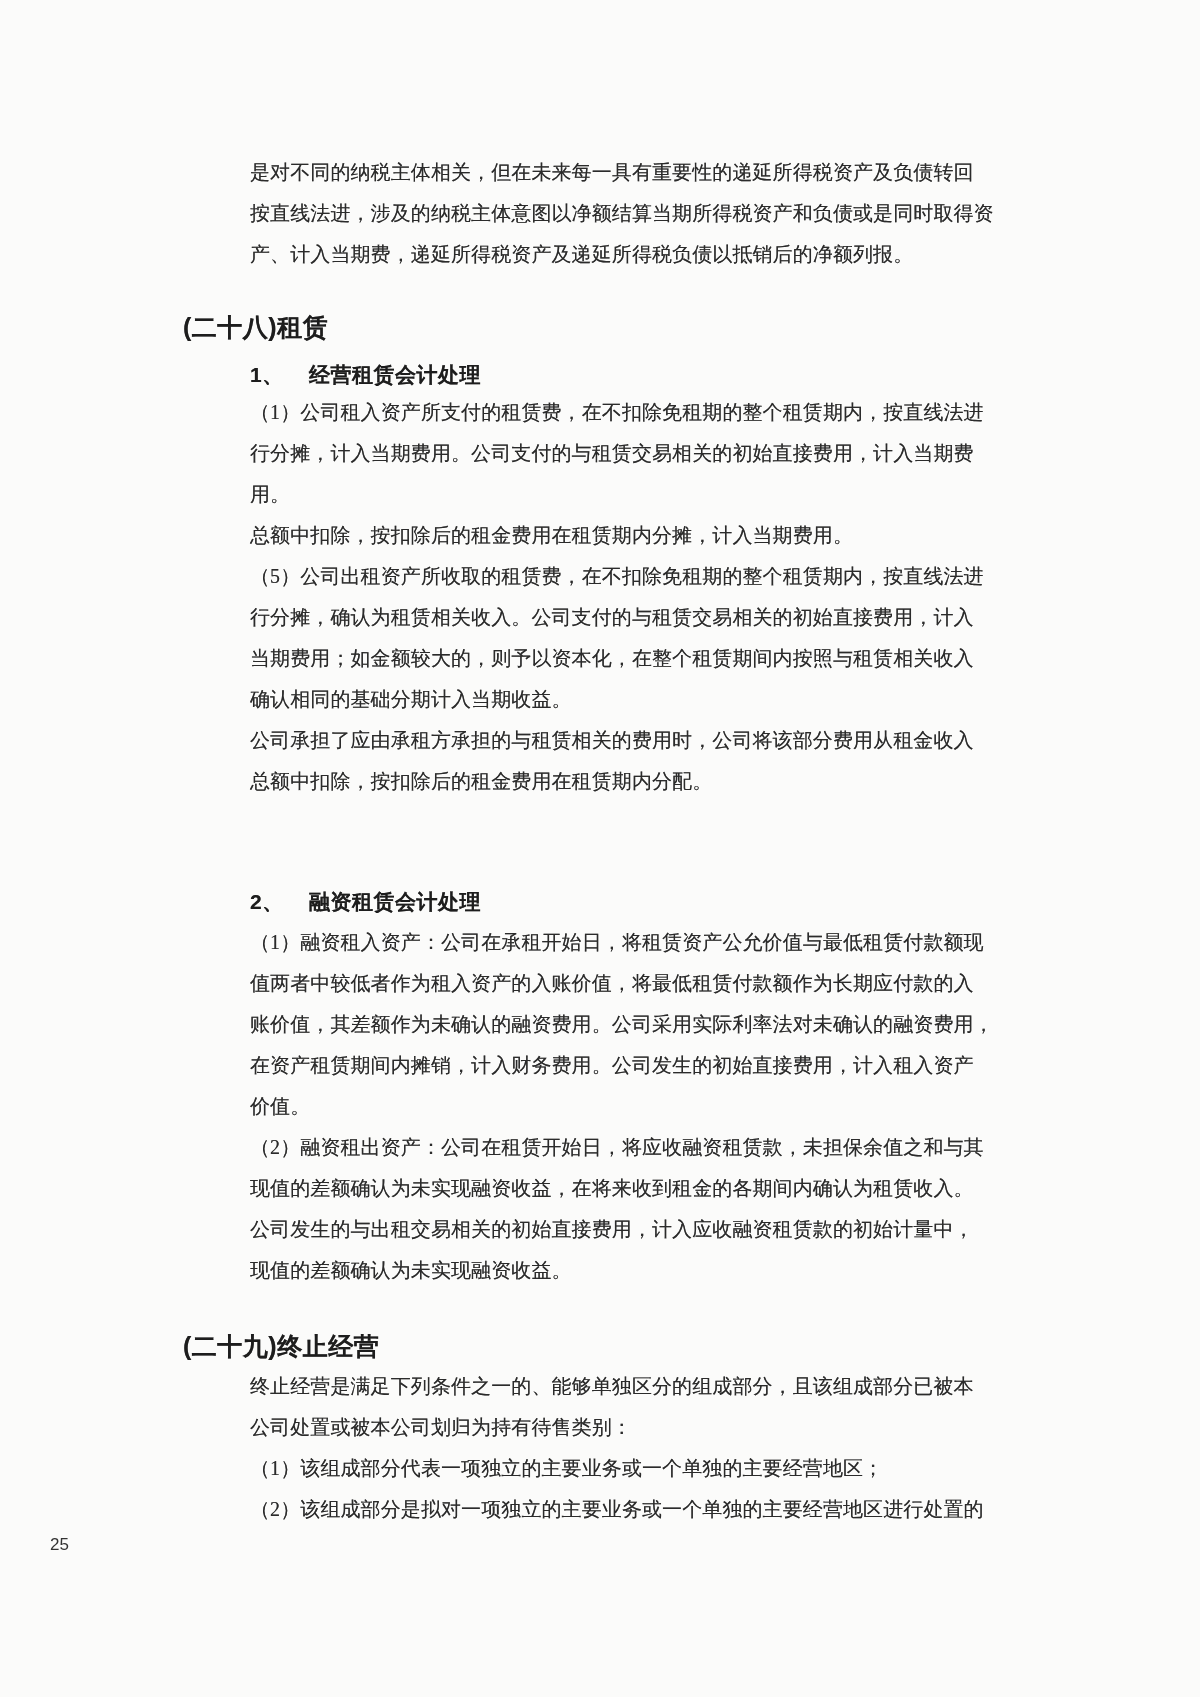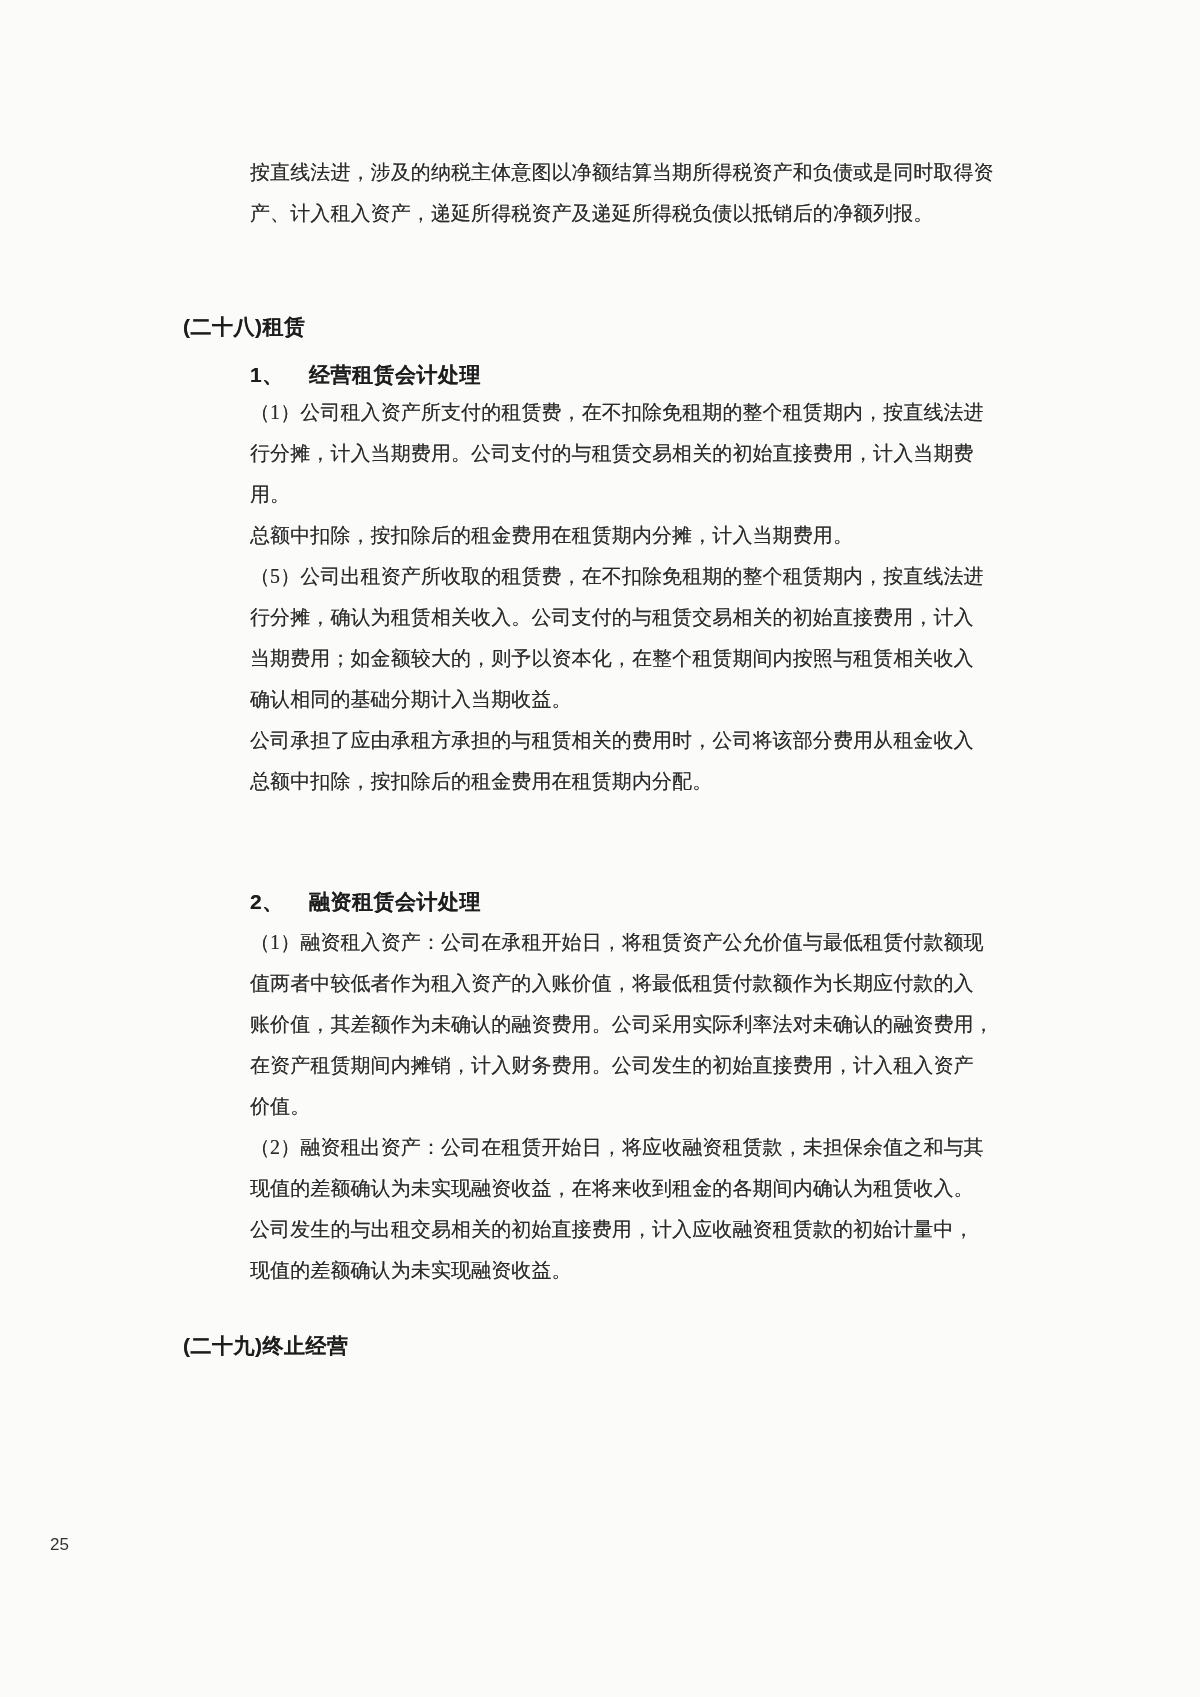--- a/index.html
+++ b/index.html
@@ -27,21 +27,21 @@
     letter-spacing: 0.1px;
     text-shadow: 0 0 0.5px rgba(20,20,20,0.55);
   }
   .body-text .line {
     height: 41px;
   }
   .section-heading {
     left: 183px;
     font-family: "Liberation Sans", "DejaVu Sans", sans-serif;
     font-weight: 700;
-    font-size: 21px;
+    font-size: 25px;
     line-height: 30px;
     color: #1d1d1d;
     letter-spacing: 0.5px;
     text-shadow: 0 0 0.5px rgba(20,20,20,0.6);
   }
   .sub-heading {
     left: 250px;
     display: flex;
     font-family: "Liberation Sans", "DejaVu Sans", sans-serif;
     font-weight: 700;
@@ -67,22 +67,23 @@
     color: #333333;
     margin-left: 12px;
   }
 </style>
 </head>
 <body>
 
 <div class="page">
 
   <div class="block body-text" style="top:152px">
+    <div class="line">是对不同的纳税主体相关，但在未来每一具有重要性的递延所得税资产及负债转回</div>
     <div class="line">按直线法进，涉及的纳税主体意图以净额结算当期所得税资产和负债或是同时取得资</div>
-    <div class="line">产、计入租入资产，递延所得税资产及递延所得税负债以抵销后的净额列报。</div>
+    <div class="line">产、计入当期费，递延所得税资产及递延所得税负债以抵销后的净额列报。</div>
   </div>
 
   <div class="block section-heading" style="top:312px">(二十八)租赁</div>
 
   <div class="block sub-heading" style="top:360px">
     <span class="num">1、</span>
     <span>经营租赁会计处理</span>
   </div>
 
   <div class="block body-text" style="top:392px">
@@ -110,16 +111,22 @@
     <div class="line">在资产租赁期间内摊销，计入财务费用。公司发生的初始直接费用，计入租入资产</div>
     <div class="line">价值。</div>
     <div class="line">（2）融资租出资产：公司在租赁开始日，将应收融资租赁款，未担保余值之和与其</div>
     <div class="line">现值的差额确认为未实现融资收益，在将来收到租金的各期间内确认为租赁收入。</div>
     <div class="line">公司发生的与出租交易相关的初始直接费用，计入应收融资租赁款的初始计量中，</div>
     <div class="line">现值的差额确认为未实现融资收益。</div>
   </div>
 
   <div class="block section-heading" style="top:1331px">(二十九)终止经营</div>
 
+  <div class="block body-text" style="top:1366px">
+    <div class="line">终止经营是满足下列条件之一的、能够单独区分的组成部分，且该组成部分已被本</div>
+    <div class="line">公司处置或被本公司划归为持有待售类别：</div>
+    <div class="line">（1）该组成部分代表一项独立的主要业务或一个单独的主要经营地区；</div>
+    <div class="line">（2）该组成部分是拟对一项独立的主要业务或一个单独的主要经营地区进行处置的</div>
+  </div>
 
   <div class="page-number">25</div>
 
 </div>
 
 </body></html>

